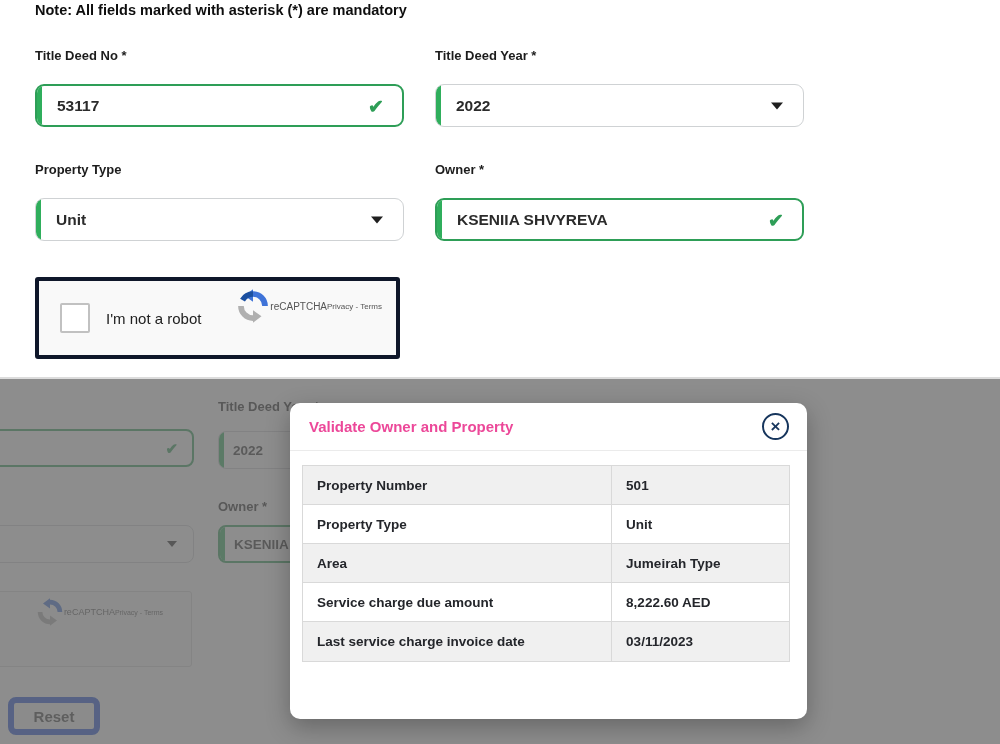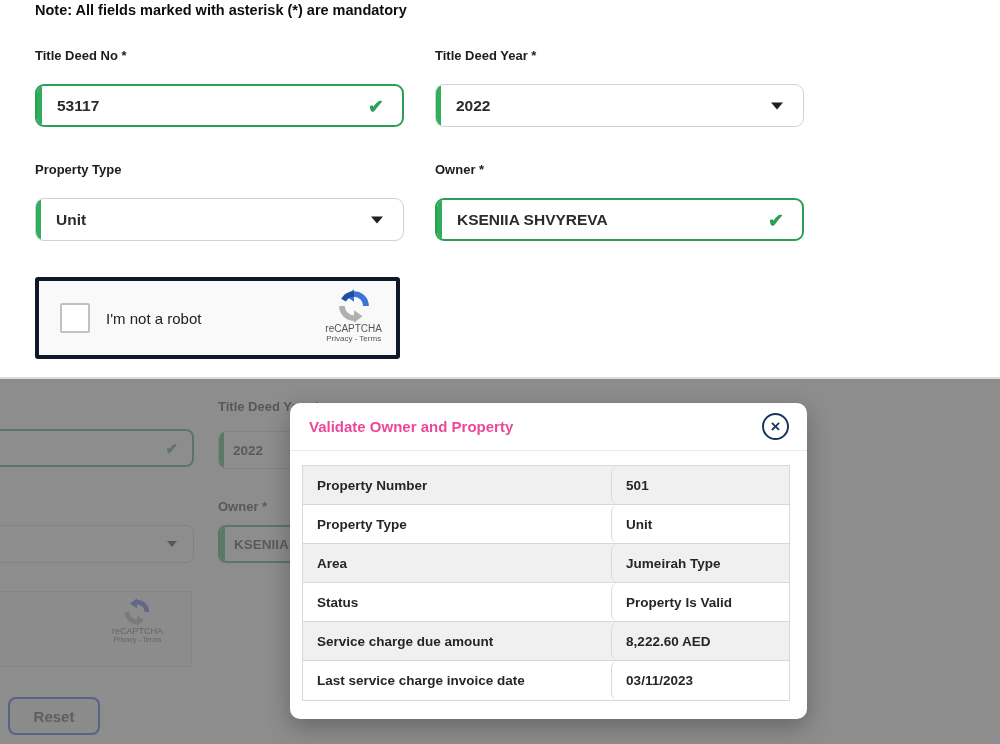--- a/index.html
+++ b/index.html
@@ -34,38 +34,38 @@
     width:0; height:0; border-left:6px solid transparent; border-right:6px solid transparent;
     border-top:7px solid #1f1f1f;
   }
   
   .recaptcha{
     position:absolute; background:#f9f9f9; border:4px solid #0f172a; border-radius:3px;
     display:flex; align-items:center;
   }
   .rc-checkbox{width:30px; height:30px; background:#fff; border:2px solid #c1c1c1; border-radius:2px;}
   .rc-label{font-size:15px; color:#212121; font-weight:400;}
-  .rc-logo-col{position:absolute; display:flex; flex-direction:column; align-items:center;}
+  .rc-logo-col{position:absolute; display:flex; flex-direction:row; align-items:center;}
   .rc-brand{font-size:10px; color:#555;}
   .rc-privacy{font-size:8px; color:#555;}
   
   .bottom-section{
     position:absolute; left:0; top:377px; width:1000px; height:367px;
     background:#fff; overflow:hidden; border-top:2px solid #dcdcdc;
   }
   .bg-label{font-size:13px; font-weight:700; color:#222; white-space:nowrap;}
   .bg-field{height:38px; border-radius:8px; font-size:13px;}
   .bg-field .value{font-size:13.5px; padding-left:14px;}
   .bg-field .check{font-size:15px; right:14px;}
   .bg-field .chevron{right:16px; border-left-width:5px; border-right-width:5px; border-top-width:6px;}
   .bg-recaptcha{background:#fafafa; border:1px solid #d8d8d8;}
   .bg-recaptcha .rc-brand{font-size:9px;}
   .bg-recaptcha .rc-privacy{font-size:7px;}
   .reset-btn{
-    position:absolute; width:92px; height:38px; border:2px solid #1d4ed8; border-radius:8px;
+    position:absolute; width:92px; height:38px; border:6px solid #1d4ed8; border-radius:8px;
     background:#f5f5f5; display:flex; align-items:center; justify-content:center;
     font-size:15px; font-weight:700; color:#3c3c3c;
   }
   .overlay{position:absolute; inset:0; background:rgba(105,105,105,0.76);}
   
   .modal{
     position:absolute; left:290px; top:24px; width:517px; height:316px; background:#fff;
     border-radius:10px; box-shadow:0 8px 24px rgba(0,0,0,0.28); overflow:hidden;
   }
   .modal-header{
@@ -79,21 +79,21 @@
     color:var(--navy); font-size:17px; font-weight:700; line-height:1; cursor:pointer;
   }
   .modal-body{padding:14px 17px 0 12px;}
   .vtable{border:1px solid var(--table-border);}
   .vrow{display:flex; height:39px; border-bottom:1px solid var(--table-border);}
   .vrow:last-child{border-bottom:none;}
   .vrow:nth-child(odd){background:var(--stripe);}
   .vrow:nth-child(even){background:#fff;}
   .vcell{display:flex; align-items:center; font-size:13.5px; font-weight:700; color:#24262b; padding-left:14px;}
   .vcell.label{flex:0 0 63.4%;}
-  .vcell.value{flex:1; border-left:1px solid var(--table-border);border-radius:7px;}
+  .vcell.value{flex:1; border-left:1px solid var(--table-border);}
 </style>
 </head>
 <body>
 
 <div class="top-section">
   <div class="abs note">Note: All fields marked with asterisk (*) are mandatory</div>
 
   <div class="abs field-label" style="left:35px; top:48px;">Title Deed No *</div>
   <div class="field input-valid" style="left:35px; top:84px; width:369px;">
     <span class="green-bar"></span>
@@ -193,24 +193,20 @@
         </div>
         <div class="vrow">
           <div class="vcell label">Property Type</div>
           <div class="vcell value">Unit</div>
         </div>
         <div class="vrow">
           <div class="vcell label">Area</div>
           <div class="vcell value">Jumeirah Type</div>
         </div>
         <div class="vrow">
-          <div class="vcell label">Status</div>
-          <div class="vcell value">Property Is Valid</div>
-        </div>
-        <div class="vrow">
           <div class="vcell label">Service charge due amount</div>
           <div class="vcell value">8,222.60 AED</div>
         </div>
         <div class="vrow">
           <div class="vcell label">Last service charge invoice date</div>
           <div class="vcell value">03/11/2023</div>
         </div>
       </div>
     </div>
   </div>

